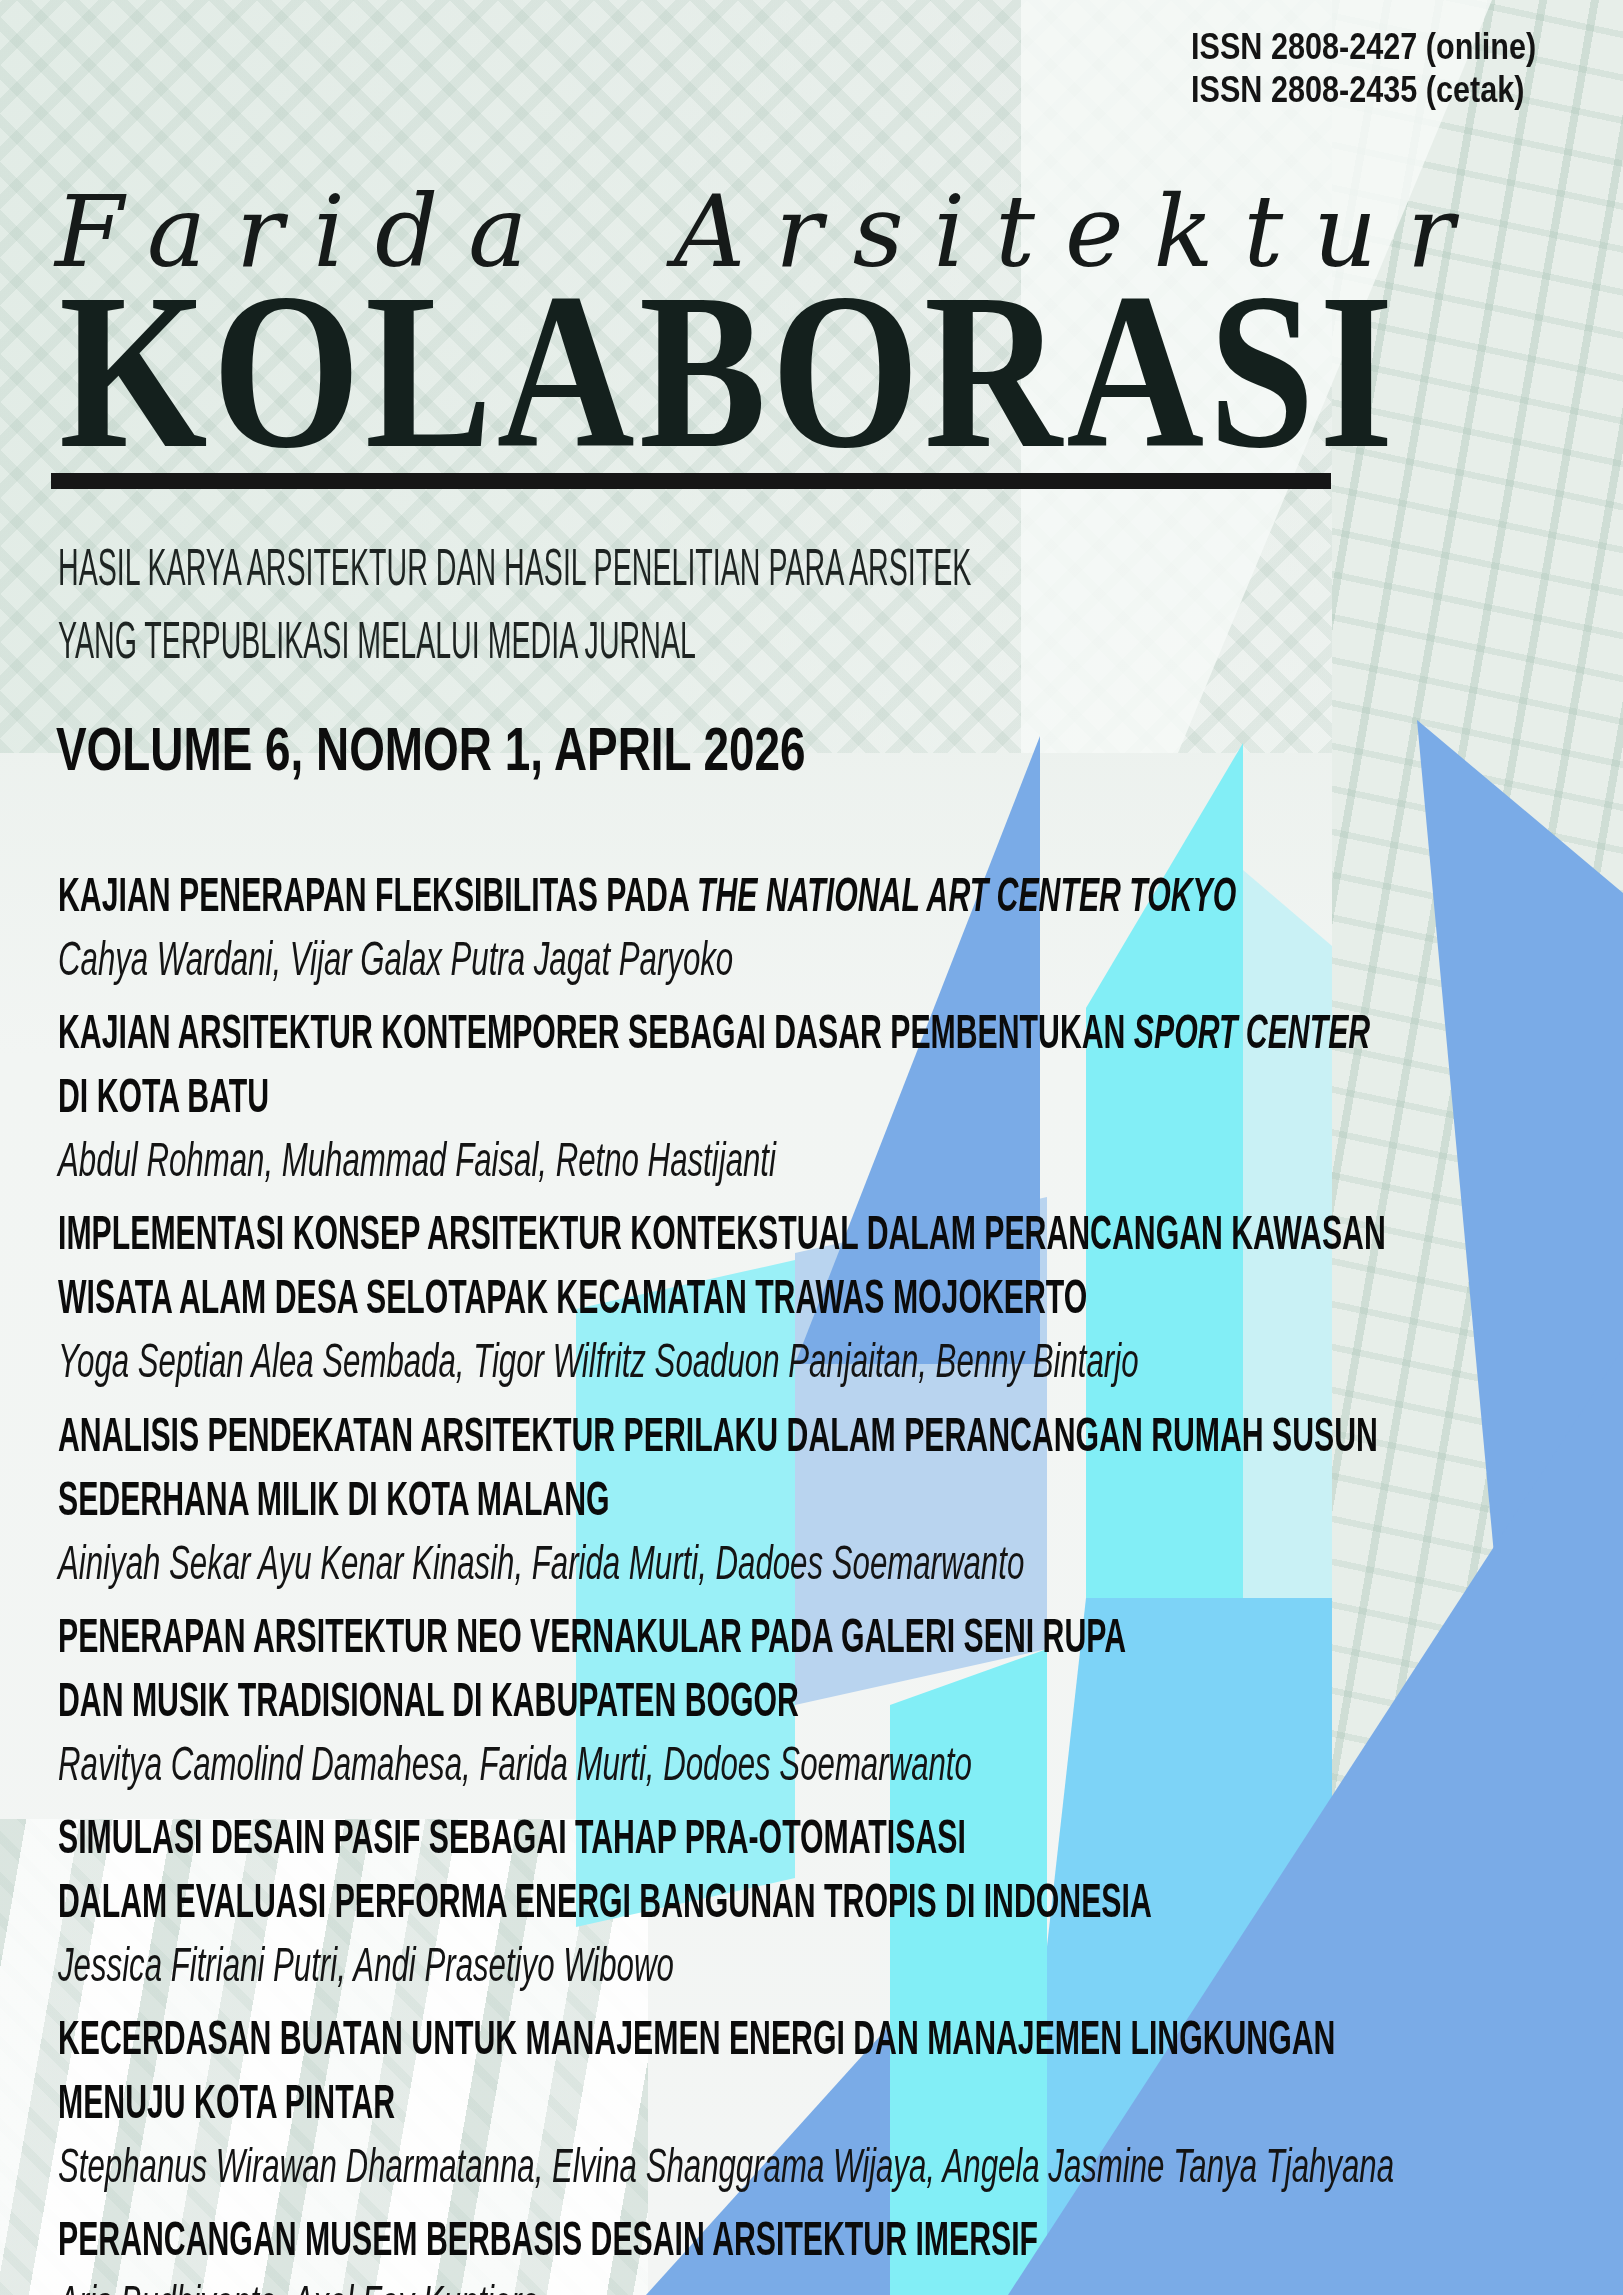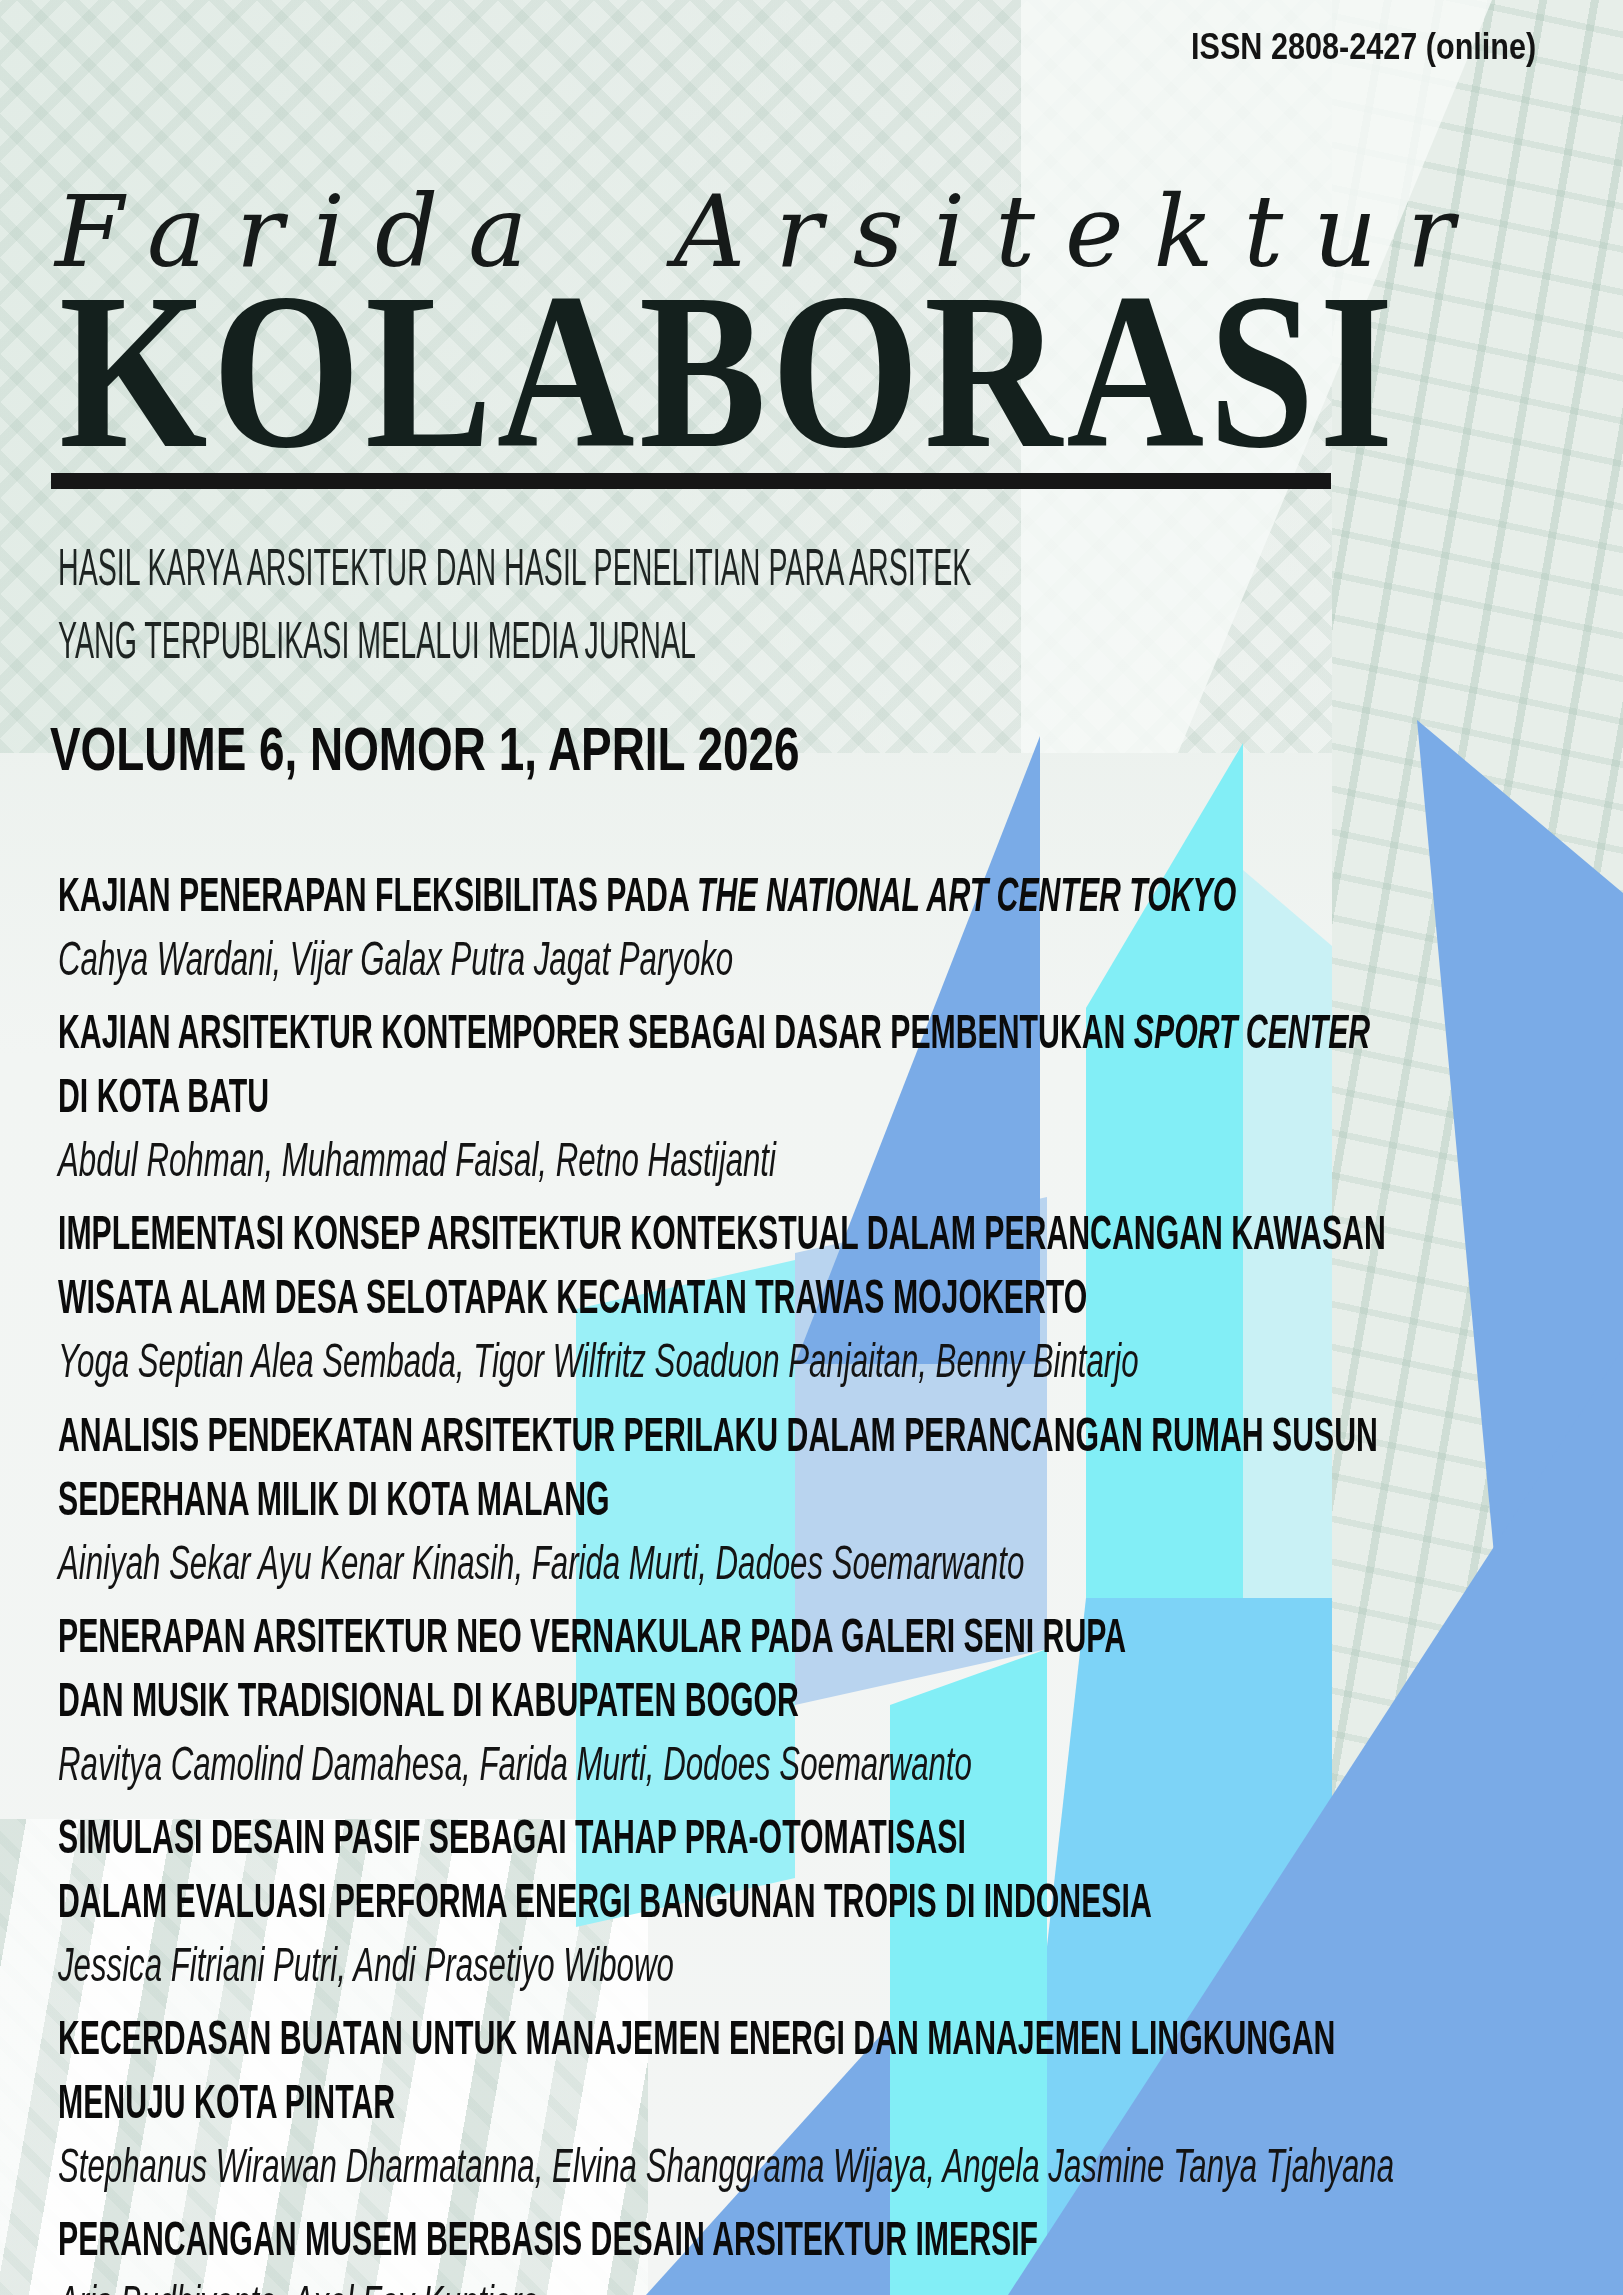--- a/index.html
+++ b/index.html
@@ -51,21 +51,21 @@
   .jtitle { position:absolute; left:55px; top:178px; font-family:"DejaVu Serif","Liberation Serif",serif;
     font-style:italic; font-size:99px; line-height:1.1; letter-spacing:30px; word-spacing:55px; color:#161a19; }
   .ktitle { position:absolute; left:59px; top:260px; font-family:"Liberation Serif","DejaVu Serif",serif;
     font-weight:bold; font-size:222px; line-height:1; letter-spacing:5.2px; color:#14201d; }
   .ktitle .cond { transform:scaleX(.86); }
   .rule { position:absolute; left:51px; top:473px; width:1280px; height:16.4px; background:#161616; }
 
   .tagline { position:absolute; left:58px; top:531px; font-size:52px; line-height:73px; color:#1e2422; }
   .tagline .cond { transform:scaleX(.55); }
 
-  .edition { position:absolute; left:50px; top:715px; font-weight:bold; font-size:62px; line-height:1.1; color:#0d0d0d; }
+  .edition { position:absolute; left:56px; top:715px; font-weight:bold; font-size:62px; line-height:1.1; color:#0d0d0d; }
   .edition .cond { transform:scaleX(.74); }
 
   .articles { position:absolute; left:58px; top:869px; display:flex; flex-direction:column; gap:9.2px; }
   .article .tl { line-height:51px; }
   .article .ct { font-weight:bold; font-size:48px; transform:scaleX(.63); color:#0b0b0b; }
   .article .al { line-height:51px; }
   .article .ca { font-style:italic; font-size:48px; transform:scaleX(.65); color:#141414; }
   .it { font-style:italic; }
 </style>
 </head>
@@ -86,20 +86,21 @@
     <div class="sh" id="sh-bluetop"></div>
     <div class="sh" id="sh-skybottom"></div>
     <div class="sh" id="sh-cyanbot"></div>
     <div class="sh" id="sh-bluebr"></div>
     <div class="sh" id="sh-bluebl"></div>
   </div>
 
   <div class="content">
     <div class="issn">
       <div><span class="cond">ISSN 2808-2427 (online)</span></div>
+      <div><span class="cond">ISSN 2808-2435 (cetak)</span></div>
     </div>
 
     <div class="jtitle">Farida Arsitektur</div>
     <div class="ktitle"><span class="cond">KOLABORASI</span></div>
     <div class="rule"></div>
 
     <div class="tagline">
       <div><span class="cond">HASIL KARYA ARSITEKTUR DAN HASIL PENELITIAN PARA ARSITEK</span></div>
       <div><span class="cond">YANG TERPUBLIKASI MELALUI MEDIA JURNAL</span></div>
     </div>

